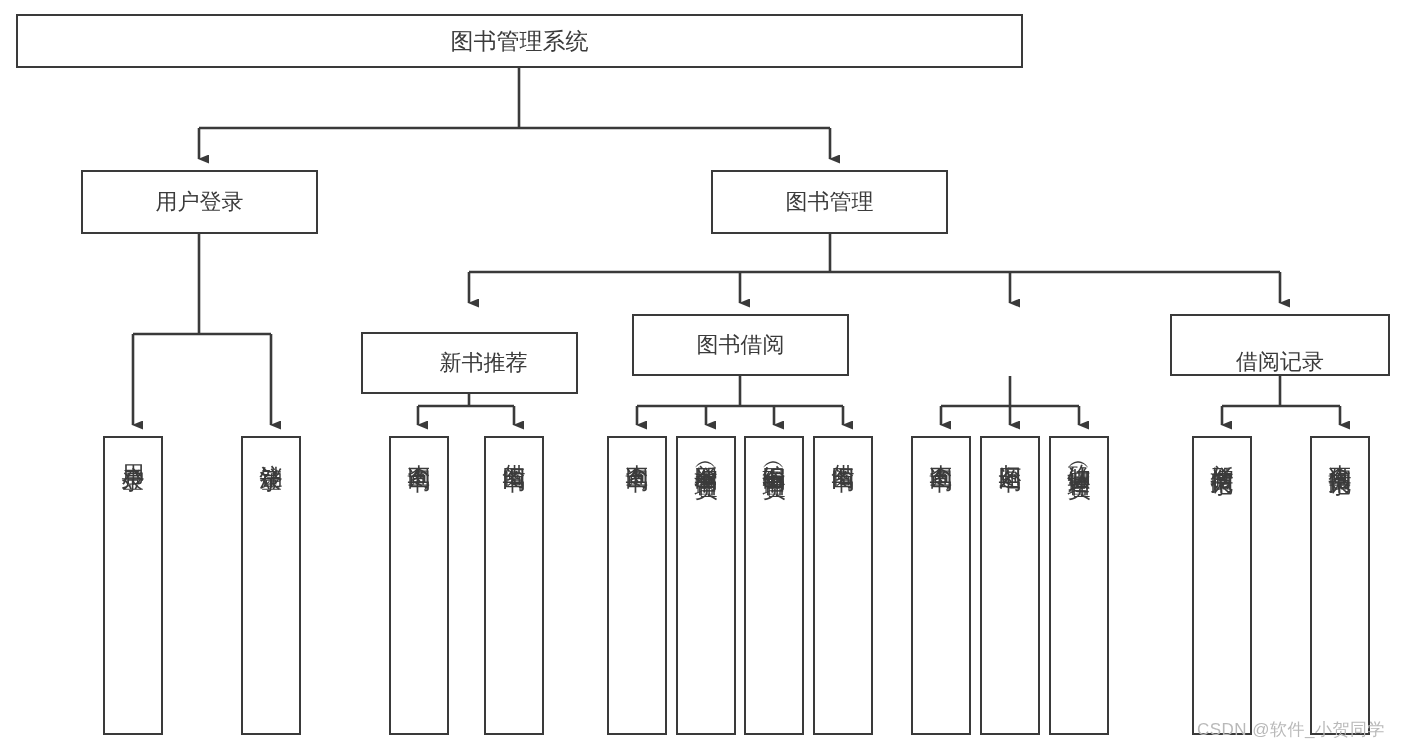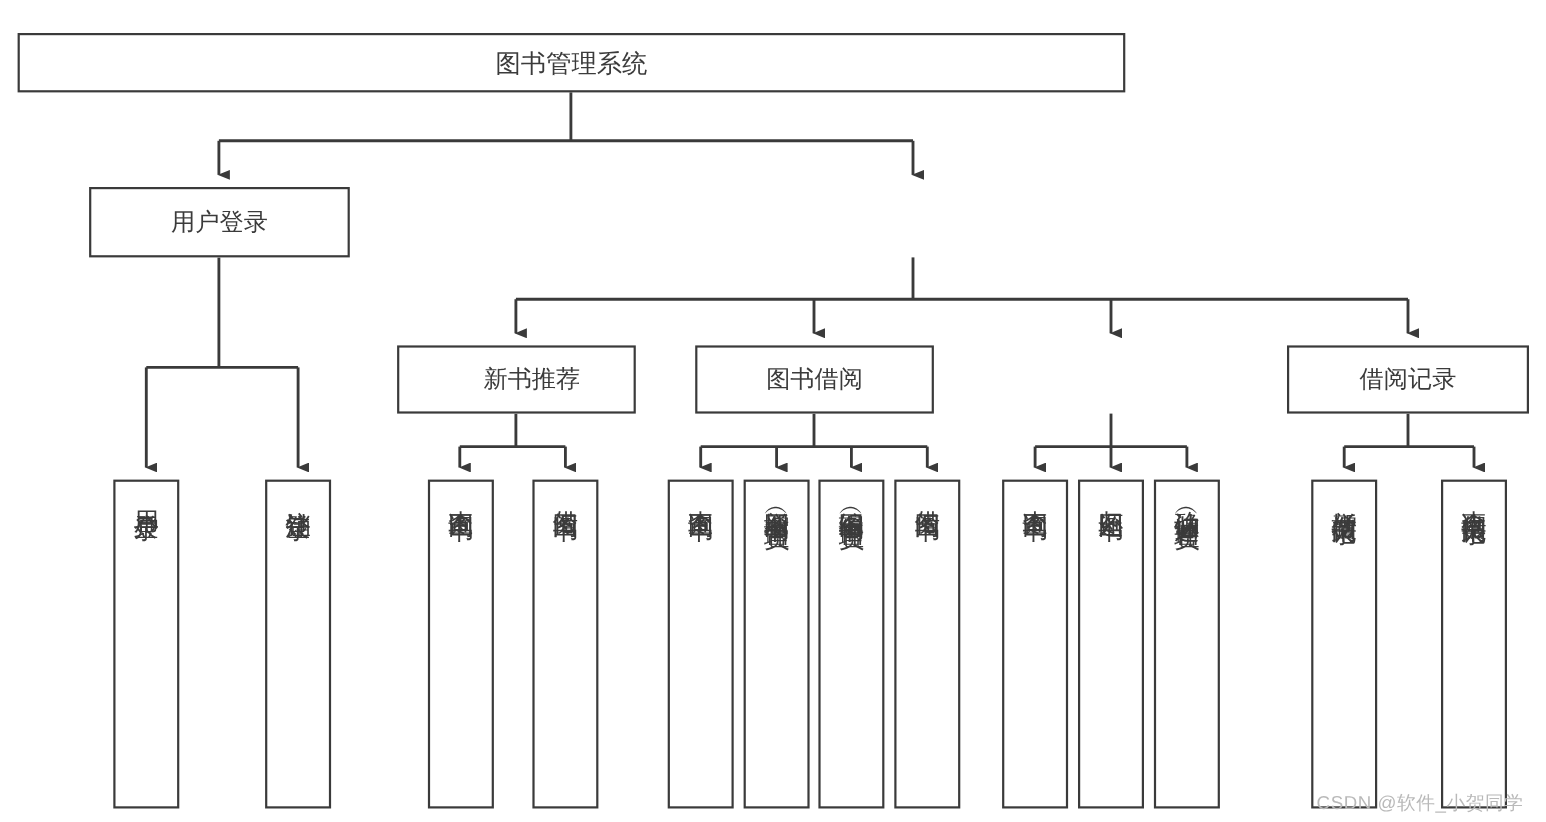--- a/index.html
+++ b/index.html
@@ -120,35 +120,38 @@
       <path d="M1010,406 L1010,425" marker-end="url(#arrow)"></path>
       <path d="M1079,406 L1079,425" marker-end="url(#arrow)"></path>
 
       <path d="M1280,376 L1280,406"></path>
       <path d="M1222,406 L1340,406"></path>
       <path d="M1222,406 L1222,425" marker-end="url(#arrow)"></path>
       <path d="M1340,406 L1340,425" marker-end="url(#arrow)"></path>
     </g>
   </svg>
 
-  <div class="node h-node root" style="left:16px; top:30px; width:1007px; height:54px;">
+  <div class="node h-node root" style="left:16px; top:14px; width:1007px; height:54px;">
     <span class="node-label">图书管理系统</span>
   </div>
 
   <div class="node h-node" style="left:81px; top:170px; width:237px; height:64px;">
     <span class="node-label">用户登录</span>
   </div>
+  <div class="node h-node" style="left:711px; top:170px; width:237px; height:64px;">
+    <span class="node-label">图书管理</span>
+  </div>
 
-  <div class="node h-node" style="left:361px; top:314px; width:217px; height:62px;padding-left:28px;">
+  <div class="node h-node" style="left:361px; top:332px; width:217px; height:62px;padding-left:28px;">
     <span class="node-label">新书推荐</span>
   </div>
   <div class="node h-node" style="left:632px; top:314px; width:217px; height:62px;">
     <span class="node-label">图书借阅</span>
   </div>
-  <div class="node h-node" style="left:1170px; top:314px; width:220px; height:62px;">
+  <div class="node h-node" style="left:1170px; top:314px; width:220px; height:62px;align-items:flex-end;">
     <span class="node-label">借阅记录</span>
   </div>
 
   <div class="node v-node" style="left:103px; top:436px; width:60px; height:299px;">
     <span class="node-label">用户登录</span>
   </div>
   <div class="node v-node" style="left:241px; top:436px; width:60px; height:299px;">
     <span class="node-label">注销登录</span>
   </div>
 

